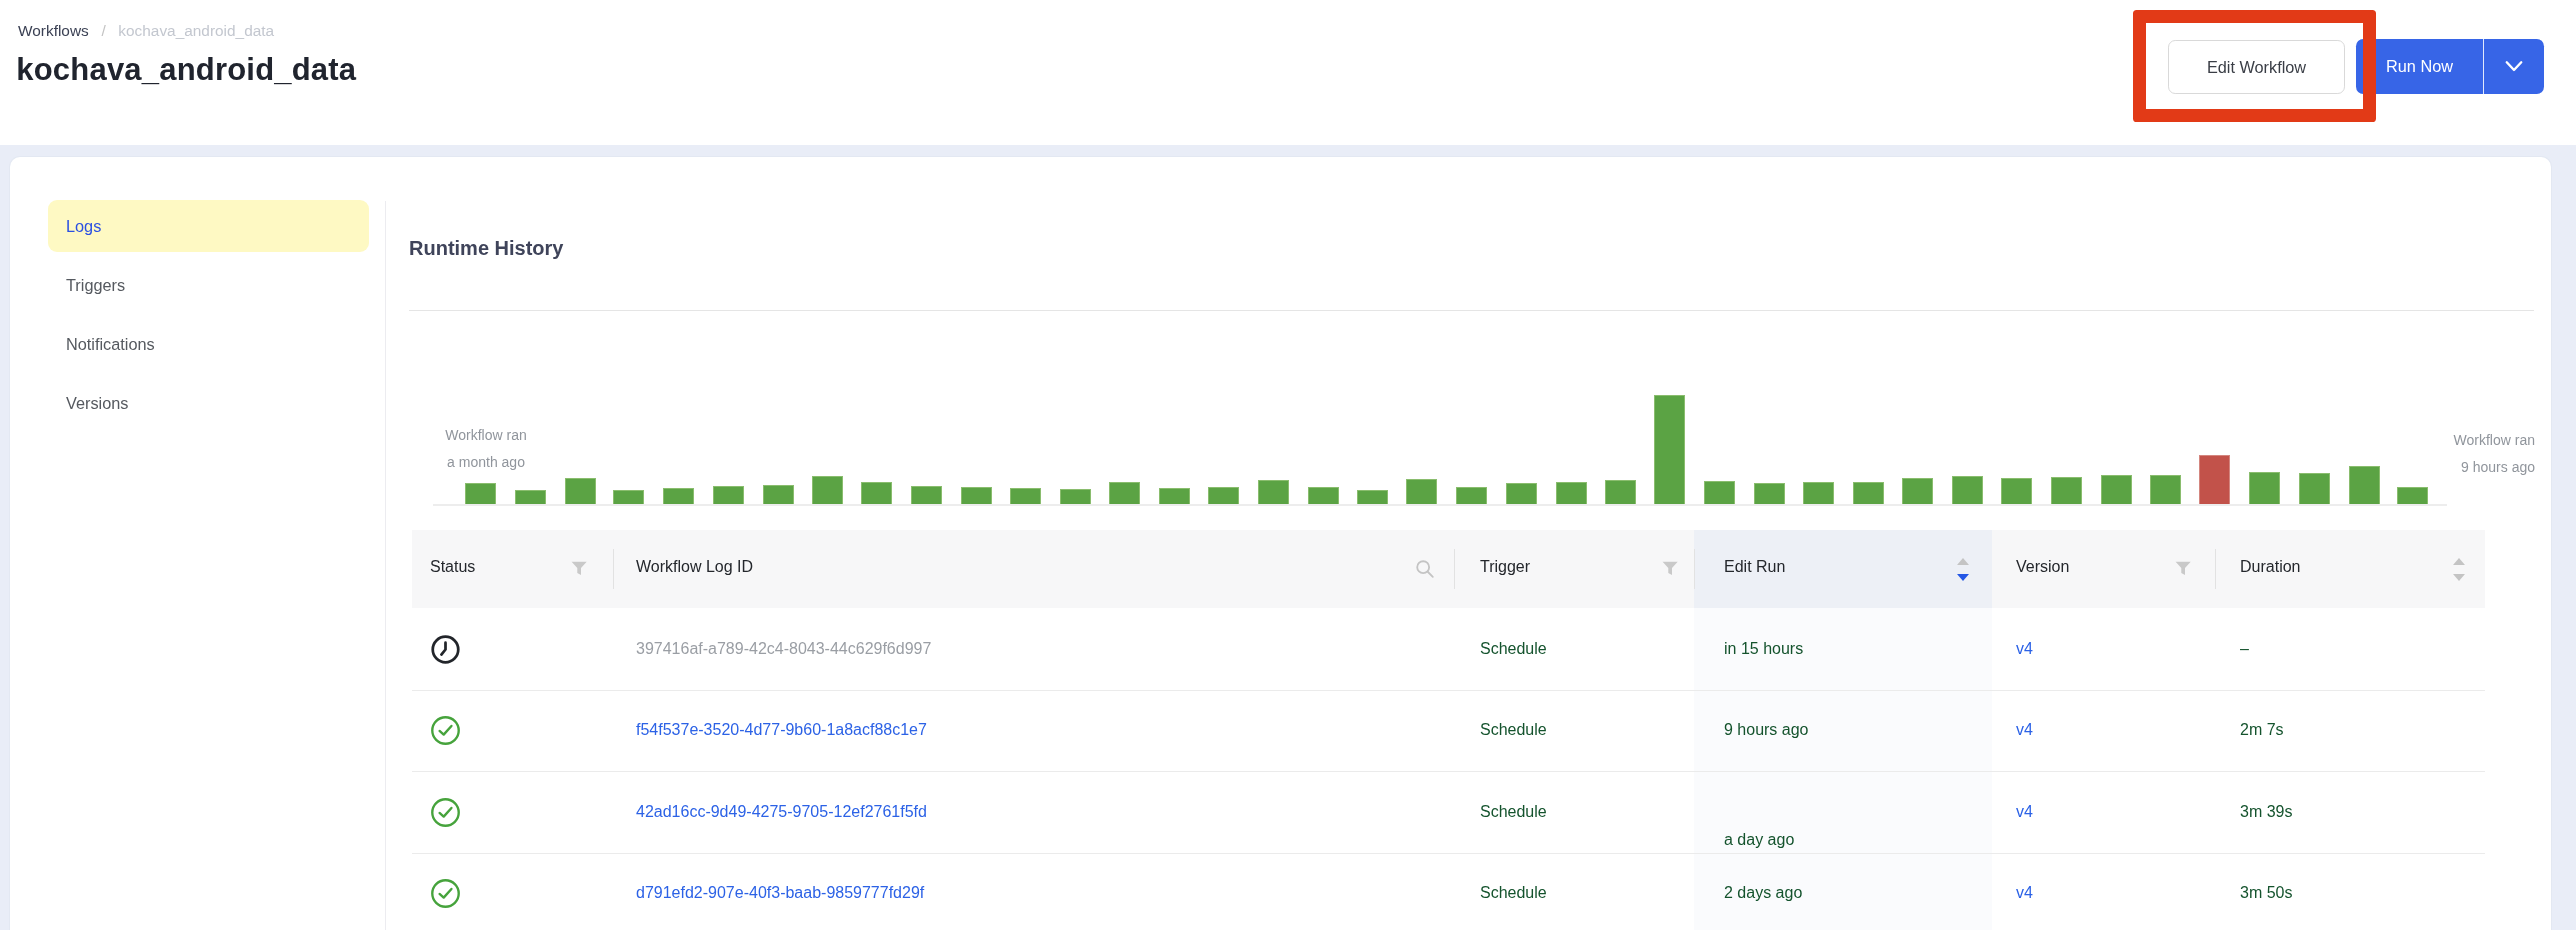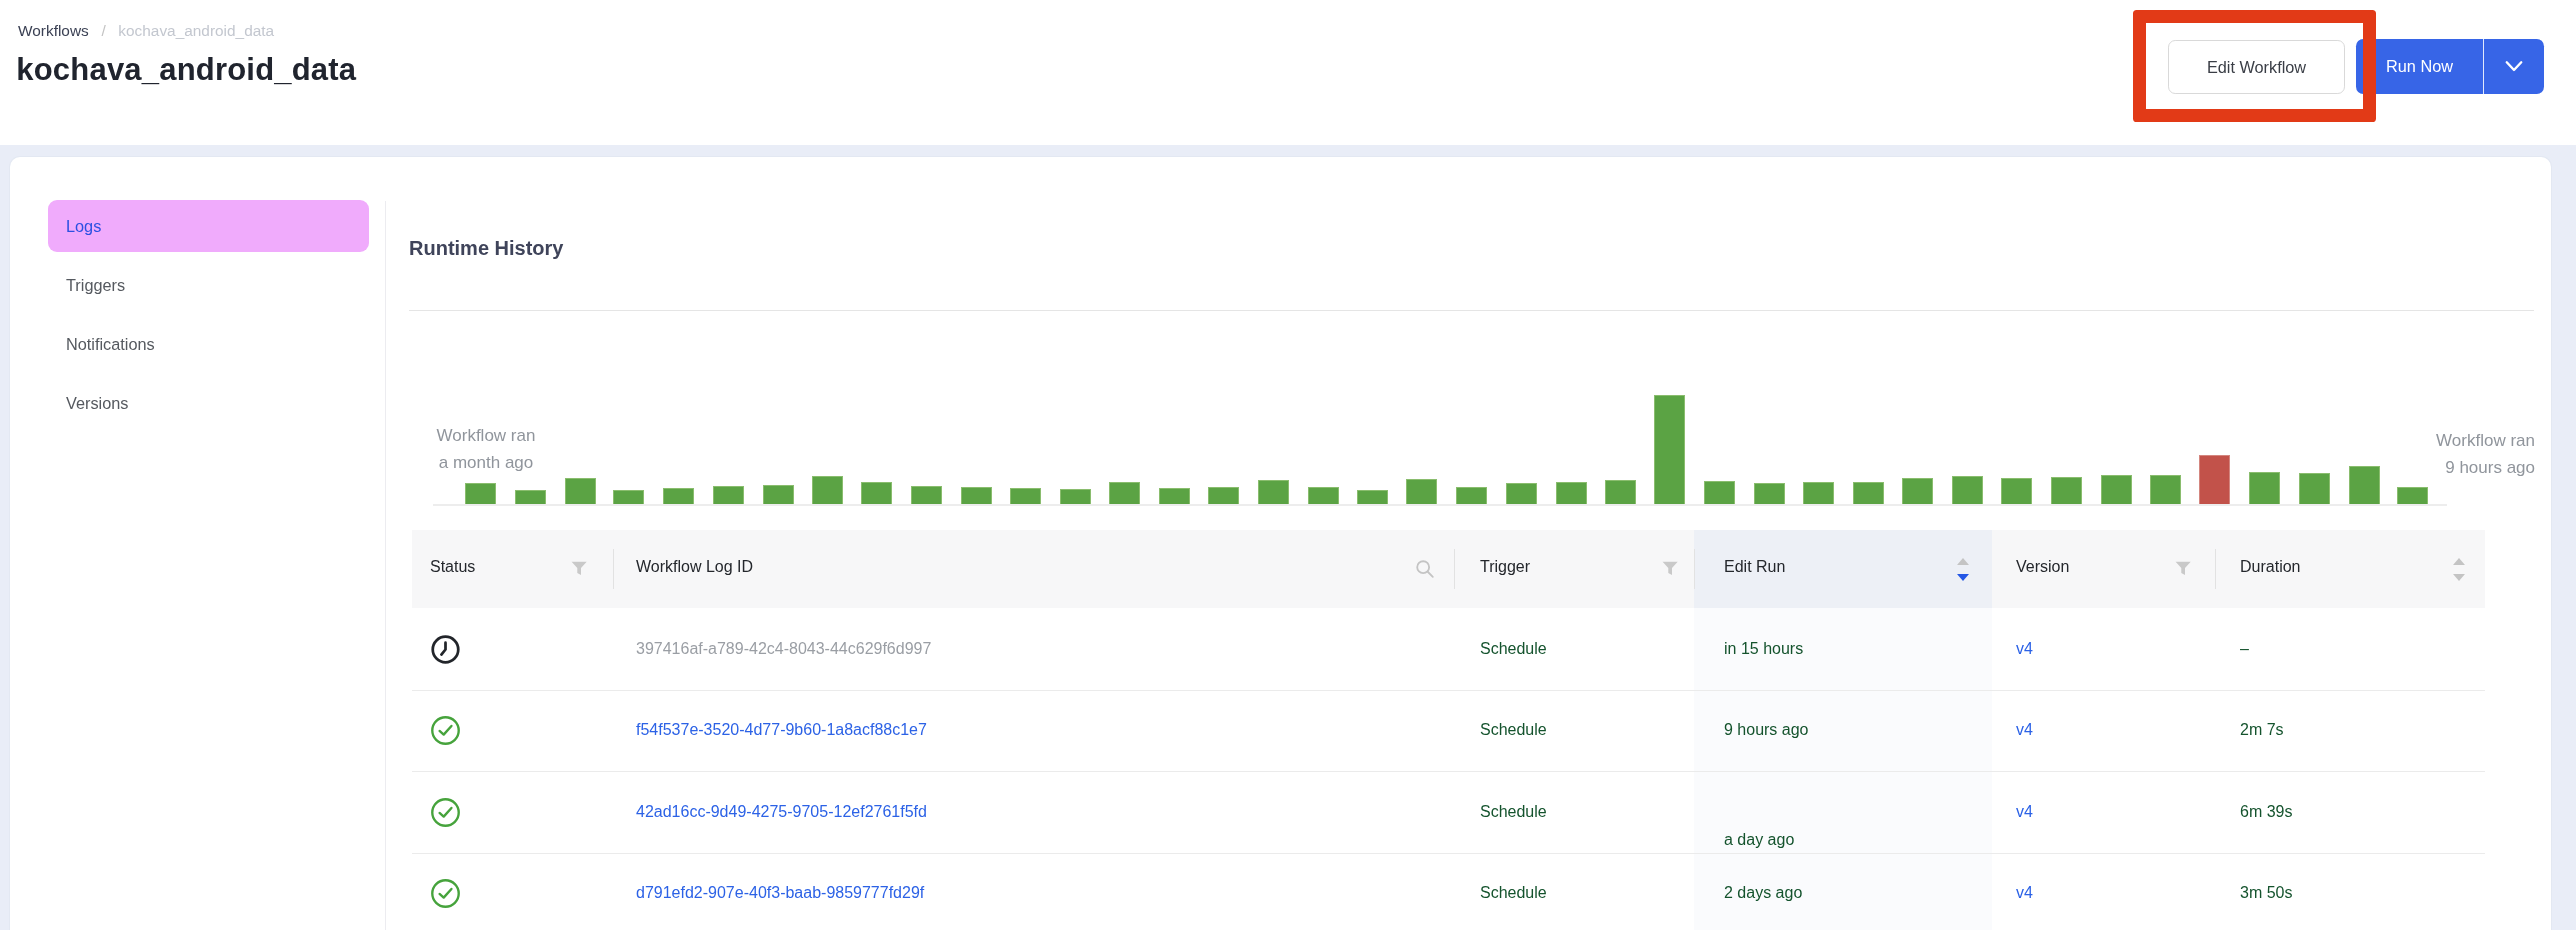--- a/index.html
+++ b/index.html
@@ -34,30 +34,30 @@
   
   .page-panel{left:0;top:145px;right:0;bottom:0;background:#e9edf7;}
   .card{
     left:9px;top:156px;width:2543px;height:775px;background:#ffffff;
     border:0.9px solid #e3e8f2;border-bottom:none;border-radius:11px 11px 0 0;box-sizing:border-box;
   }
   
   .side-item{left:48px;width:321px;height:52px;border-radius:9px;
     display:flex;align-items:center;padding-left:18px;box-sizing:border-box;
     font-size:16.3px;color:#55595f;cursor:pointer;}
-  .side-item.active{background:#f0abfc;color:#2b50e2;}
+  .side-item.active{background:#fef9c3;color:#2b50e2;}
   .side-divider{left:385px;top:201px;width:0.9px;height:730px;background:#ececf0;}
   
   .section-heading{left:409px;top:237px;font-size:20px;font-weight:700;color:#3f445a;}
   .section-rule{left:409px;top:310px;width:2125px;height:0.9px;background:#e5e5e5;}
   
   .chart{left:465px;top:387px;width:1964px;height:118px;}
   .bar{position:absolute;bottom:0;width:31px;box-sizing:border-box;border:0.9px solid;}
   .baseline{left:433px;top:504px;width:2014px;height:1.8px;background:#ededed;}
-  .annot{font-size:17px;line-height:27px;color:#90959c;text-align:center;}
+  .annot{font-size:14px;line-height:27px;color:#90959c;text-align:center;}
   .annot.left{left:418px;top:422px;width:136px;}
   .annot.right{left:2390px;top:427px;width:145px;text-align:right;}
   
   .thead{left:412px;top:530px;width:2073px;height:78px;background:#f7f7f8;}
   .thead-lastrun-bg{left:1694px;top:530px;width:298px;height:78px;background:#edf0f6;}
   .tbody-lastrun-bg{left:1694px;top:608px;width:298px;height:322px;background:#fafbfd;}
   .th-label{top:558px;font-size:16px;font-weight:500;color:#24272c;z-index:3;}
   .th-sep{top:549px;width:0.9px;height:40px;background:#e2e2e2;z-index:3;}
   .row-sep{left:412px;width:2073px;height:0.9px;background:#ebebeb;z-index:3;}
   .cell{position:absolute;font-size:16px;color:#14532d;white-space:nowrap;z-index:3;}
@@ -215,21 +215,21 @@
     </div>
     <div>
       <span class="icon-svg" style="left: 430px; top: 797px;"><svg width="31" height="31" viewBox="0 0 34 34">
           <circle cx="17" cy="17" r="14.5" fill="none" stroke="#46a33c" stroke-width="2.6"></circle>
           <path d="M10.5 17.5 L15 21.5 L23.5 12" fill="none" stroke="#46a33c" stroke-width="2.6" stroke-linecap="round" stroke-linejoin="round"></path>
         </svg></span>
       <div class="cell id-link" style="left: 636px; top: 803px;">42ad16cc-9d49-4275-9705-12ef2761f5fd</div>
       <div class="cell " style="left: 1480px; top: 803px;">Schedule</div>
       <div class="cell " style="left: 1724px; top: 803px; margin-top: 28px;">a day ago</div>
       <div class="cell ver" style="left: 2016px; top: 803px;">v4</div>
-      <div class="cell " style="left: 2240px; top: 803px;">6m 39s</div>
+      <div class="cell " style="left: 2240px; top: 803px;">3m 39s</div>
       <div class="abs row-sep" style="top: 771px;"></div>
     </div>
     <div>
       <span class="icon-svg" style="left: 430px; top: 878px;"><svg width="31" height="31" viewBox="0 0 34 34">
           <circle cx="17" cy="17" r="14.5" fill="none" stroke="#46a33c" stroke-width="2.6"></circle>
           <path d="M10.5 17.5 L15 21.5 L23.5 12" fill="none" stroke="#46a33c" stroke-width="2.6" stroke-linecap="round" stroke-linejoin="round"></path>
         </svg></span>
       <div class="cell id-link" style="left: 636px; top: 884px;">d791efd2-907e-40f3-baab-9859777fd29f</div>
       <div class="cell " style="left: 1480px; top: 884px;">Schedule</div>
       <div class="cell " style="left: 1724px; top: 884px;">2 days ago</div>

